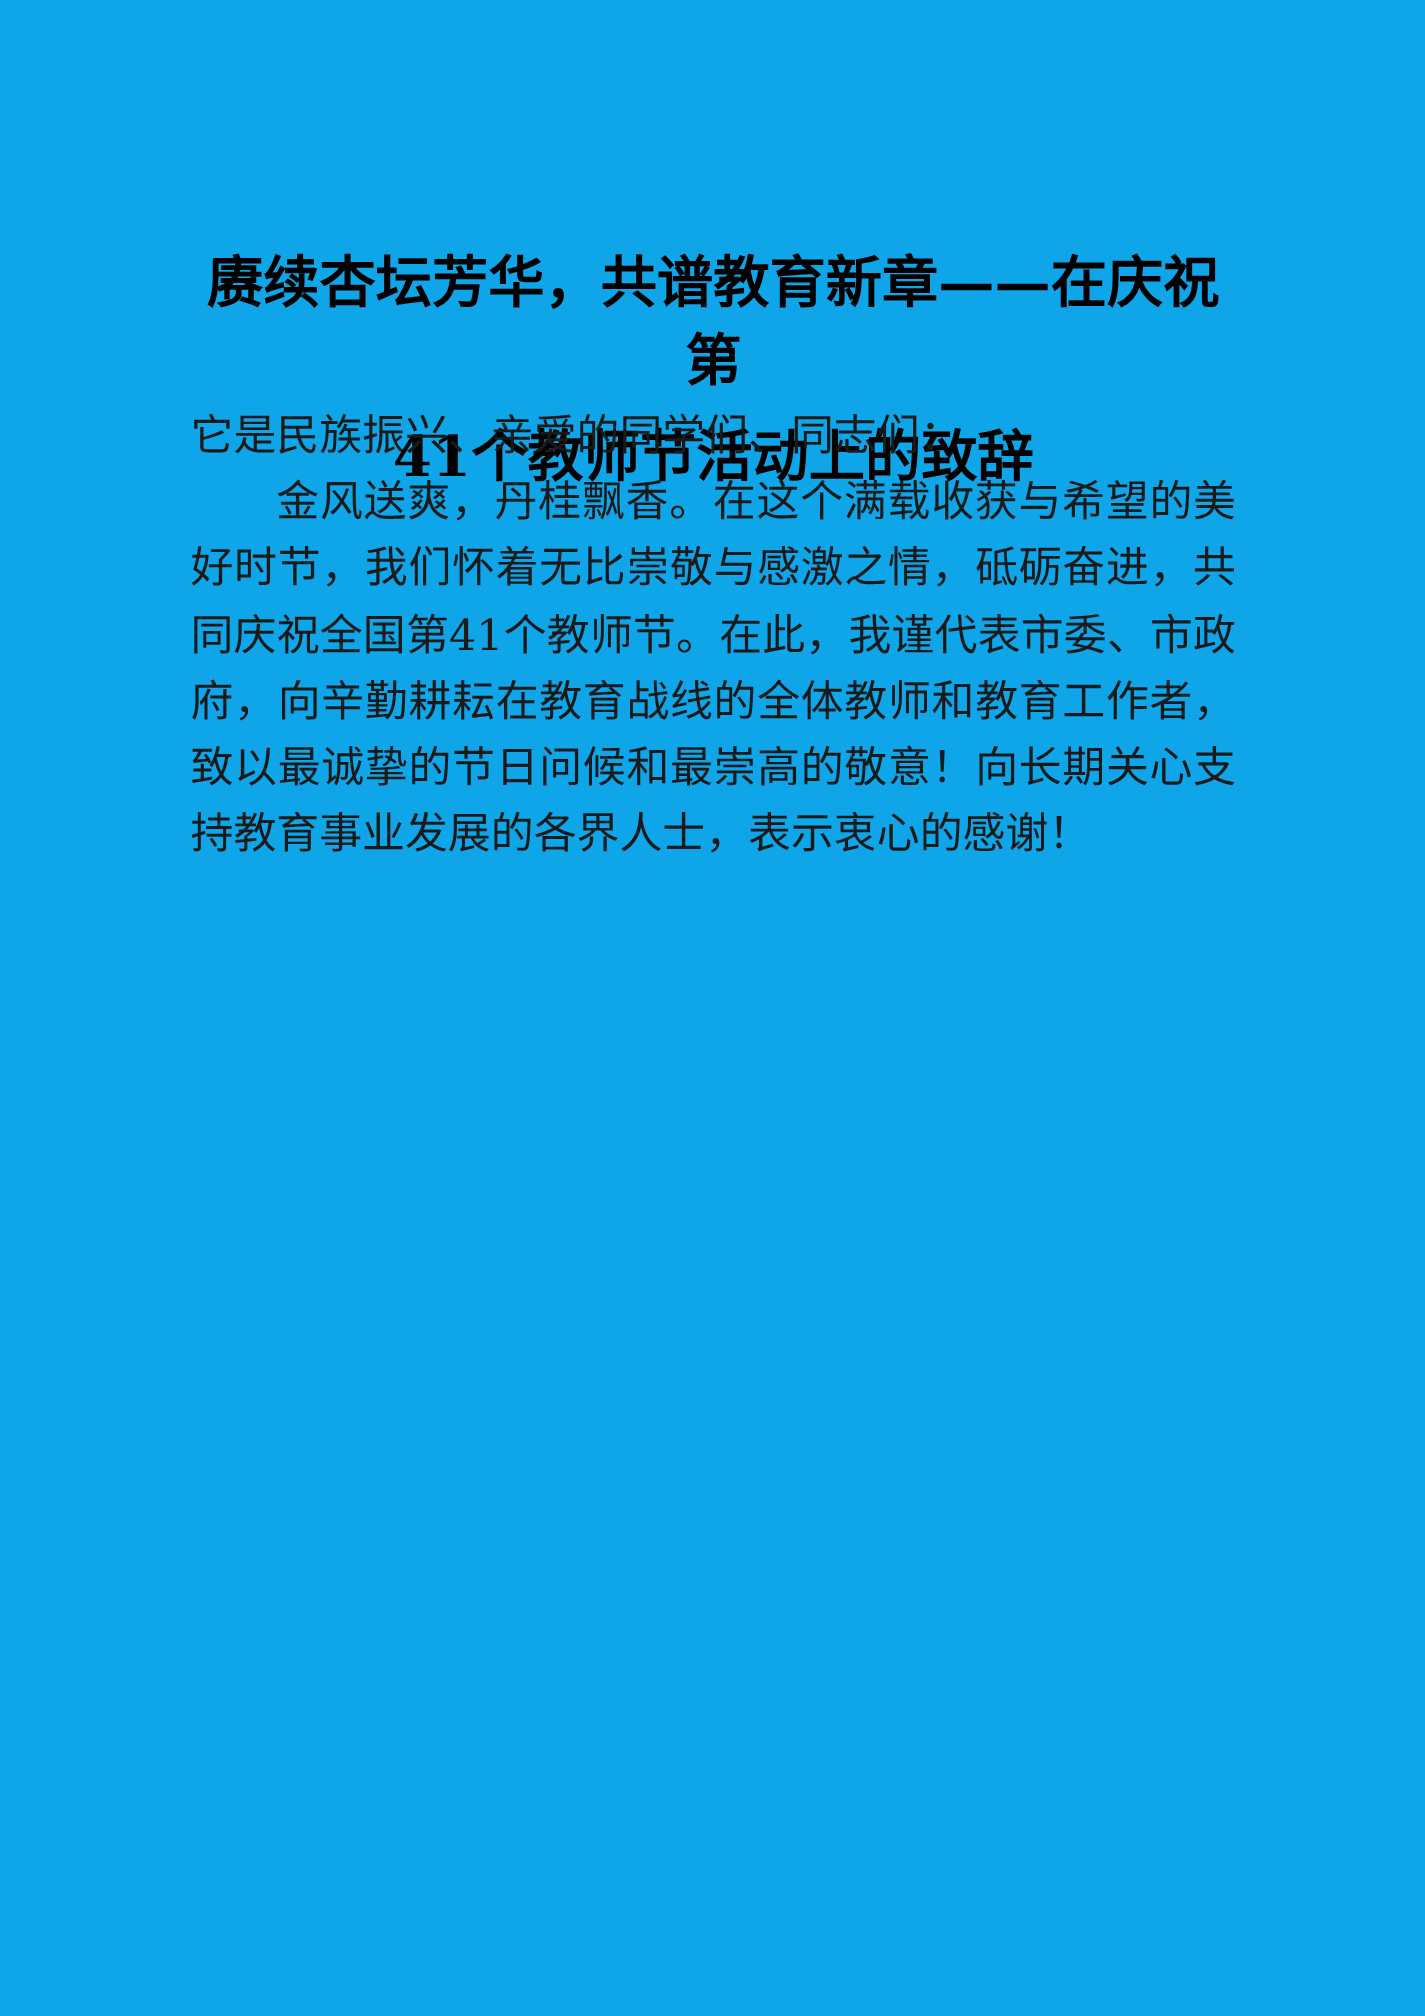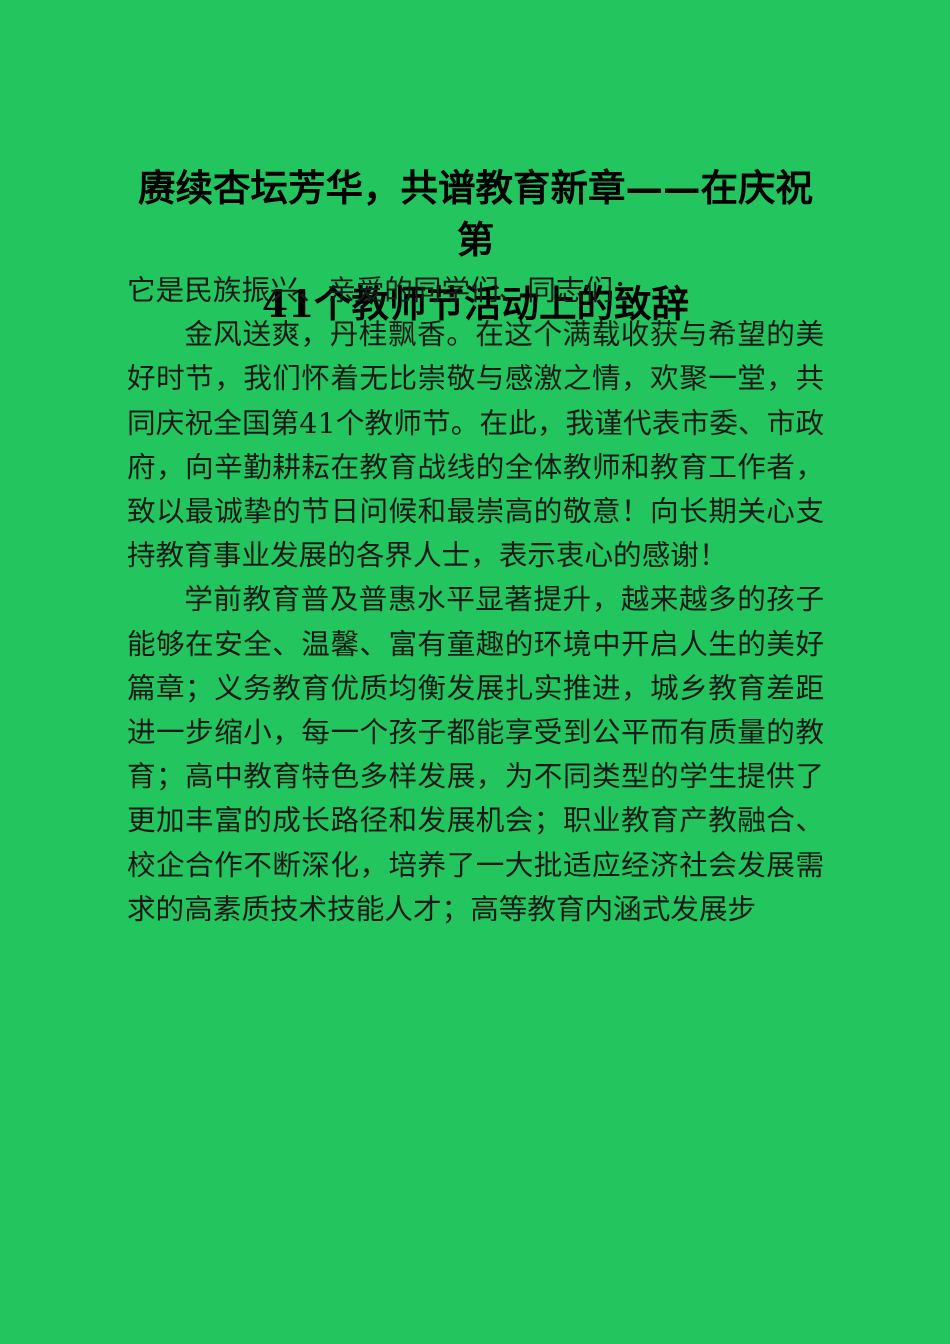--- a/index.html
+++ b/index.html
@@ -76,32 +76,31 @@
   }
 
   
   .para--clipped {
     
   }
 </style>
 </head>
 <body style="background: rgb(255, 255, 255);">
 
-<div class="page" style="background: #22c55e;">
+<div class="page" style="background: #0ea5e9;">
   <div class="content">
 
     <h1 class="doc-title" style="color: rgb(0, 0, 0);">
         <span style="display: block;">赓续杏坛芳华，共谱教育新章——在庆祝第</span>
         <span style="display: block; margin-top: 12px;">41个教师节活动上的致辞</span>
       </h1>
 
     <div class="body-text">
 
       <p class="para para--salutation" style="color: rgb(26, 26, 26);">它是民族振兴、亲爱的同学们、同志们：</p>
 
-      <p class="para para--indent" style="color: rgb(26, 26, 26);">金风送爽，丹桂飘香。在这个满载收获与希望的美好时节，我们怀着无比崇敬与感激之情，欢聚一堂，共同庆祝全国第41个教师节。在此，我谨代表市委、市政府，向辛勤耕耘在教育战线的全体教师和教育工作者，致以最诚挚的节日问候和最崇高的敬意！向长期关心支持教育事业发展的各界人士，表示衷心的感谢！</p>
+      <p class="para para--indent" style="color: rgb(26, 26, 26);">金风送爽，丹桂飘香。在这个满载收获与希望的美好时节，我们怀着无比崇敬与感激之情，砥砺奋进，共同庆祝全国第41个教师节。在此，我谨代表市委、市政府，向辛勤耕耘在教育战线的全体教师和教育工作者，致以最诚挚的节日问候和最崇高的敬意！向长期关心支持教育事业发展的各界人士，表示衷心的感谢！</p>
 
 
-      <p class="para para--indent para--clipped" style="color: rgb(26, 26, 26);">学前教育普及普惠水平显著提升，越来越多的孩子能够在安全、温馨、富有童趣的环境中开启人生的美好篇章；义务教育优质均衡发展扎实推进，城乡教育差距进一步缩小，每一个孩子都能享受到公平而有质量的教育；高中教育特色多样发展，为不同类型的学生提供了更加丰富的成长路径和发展机会；职业教育产教融合、校企合作不断深化，培养了一大批适应经济社会发展需求的高素质技术技能人才；高等教育内涵式发展步</p>
 
     </div>
   </div>
 </div>
 
 </body></html>

